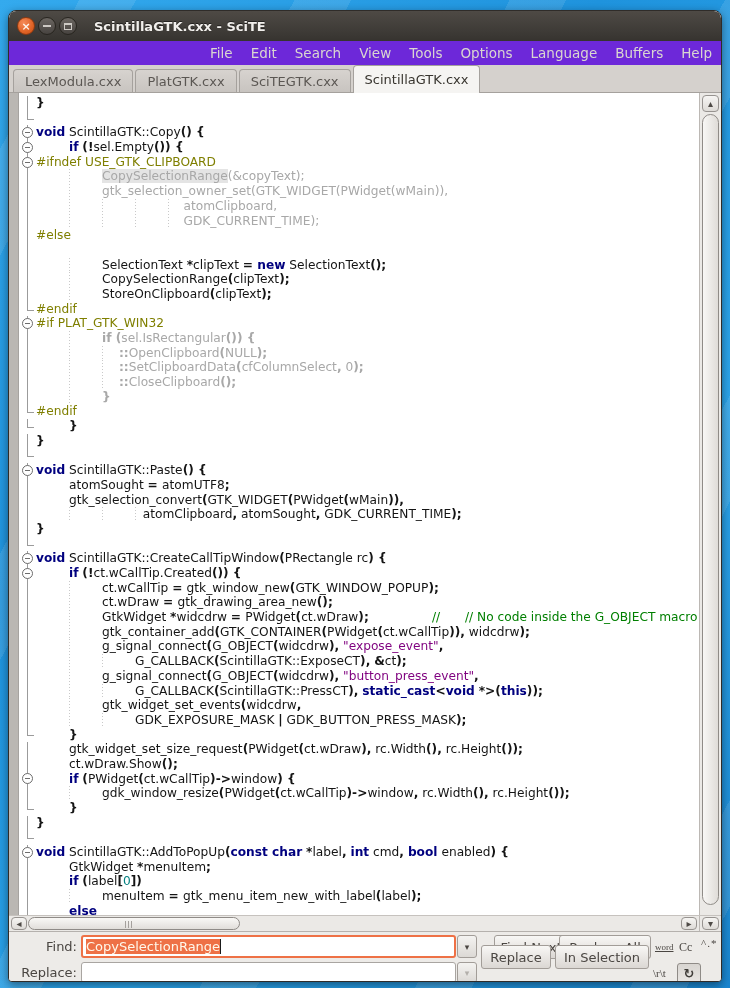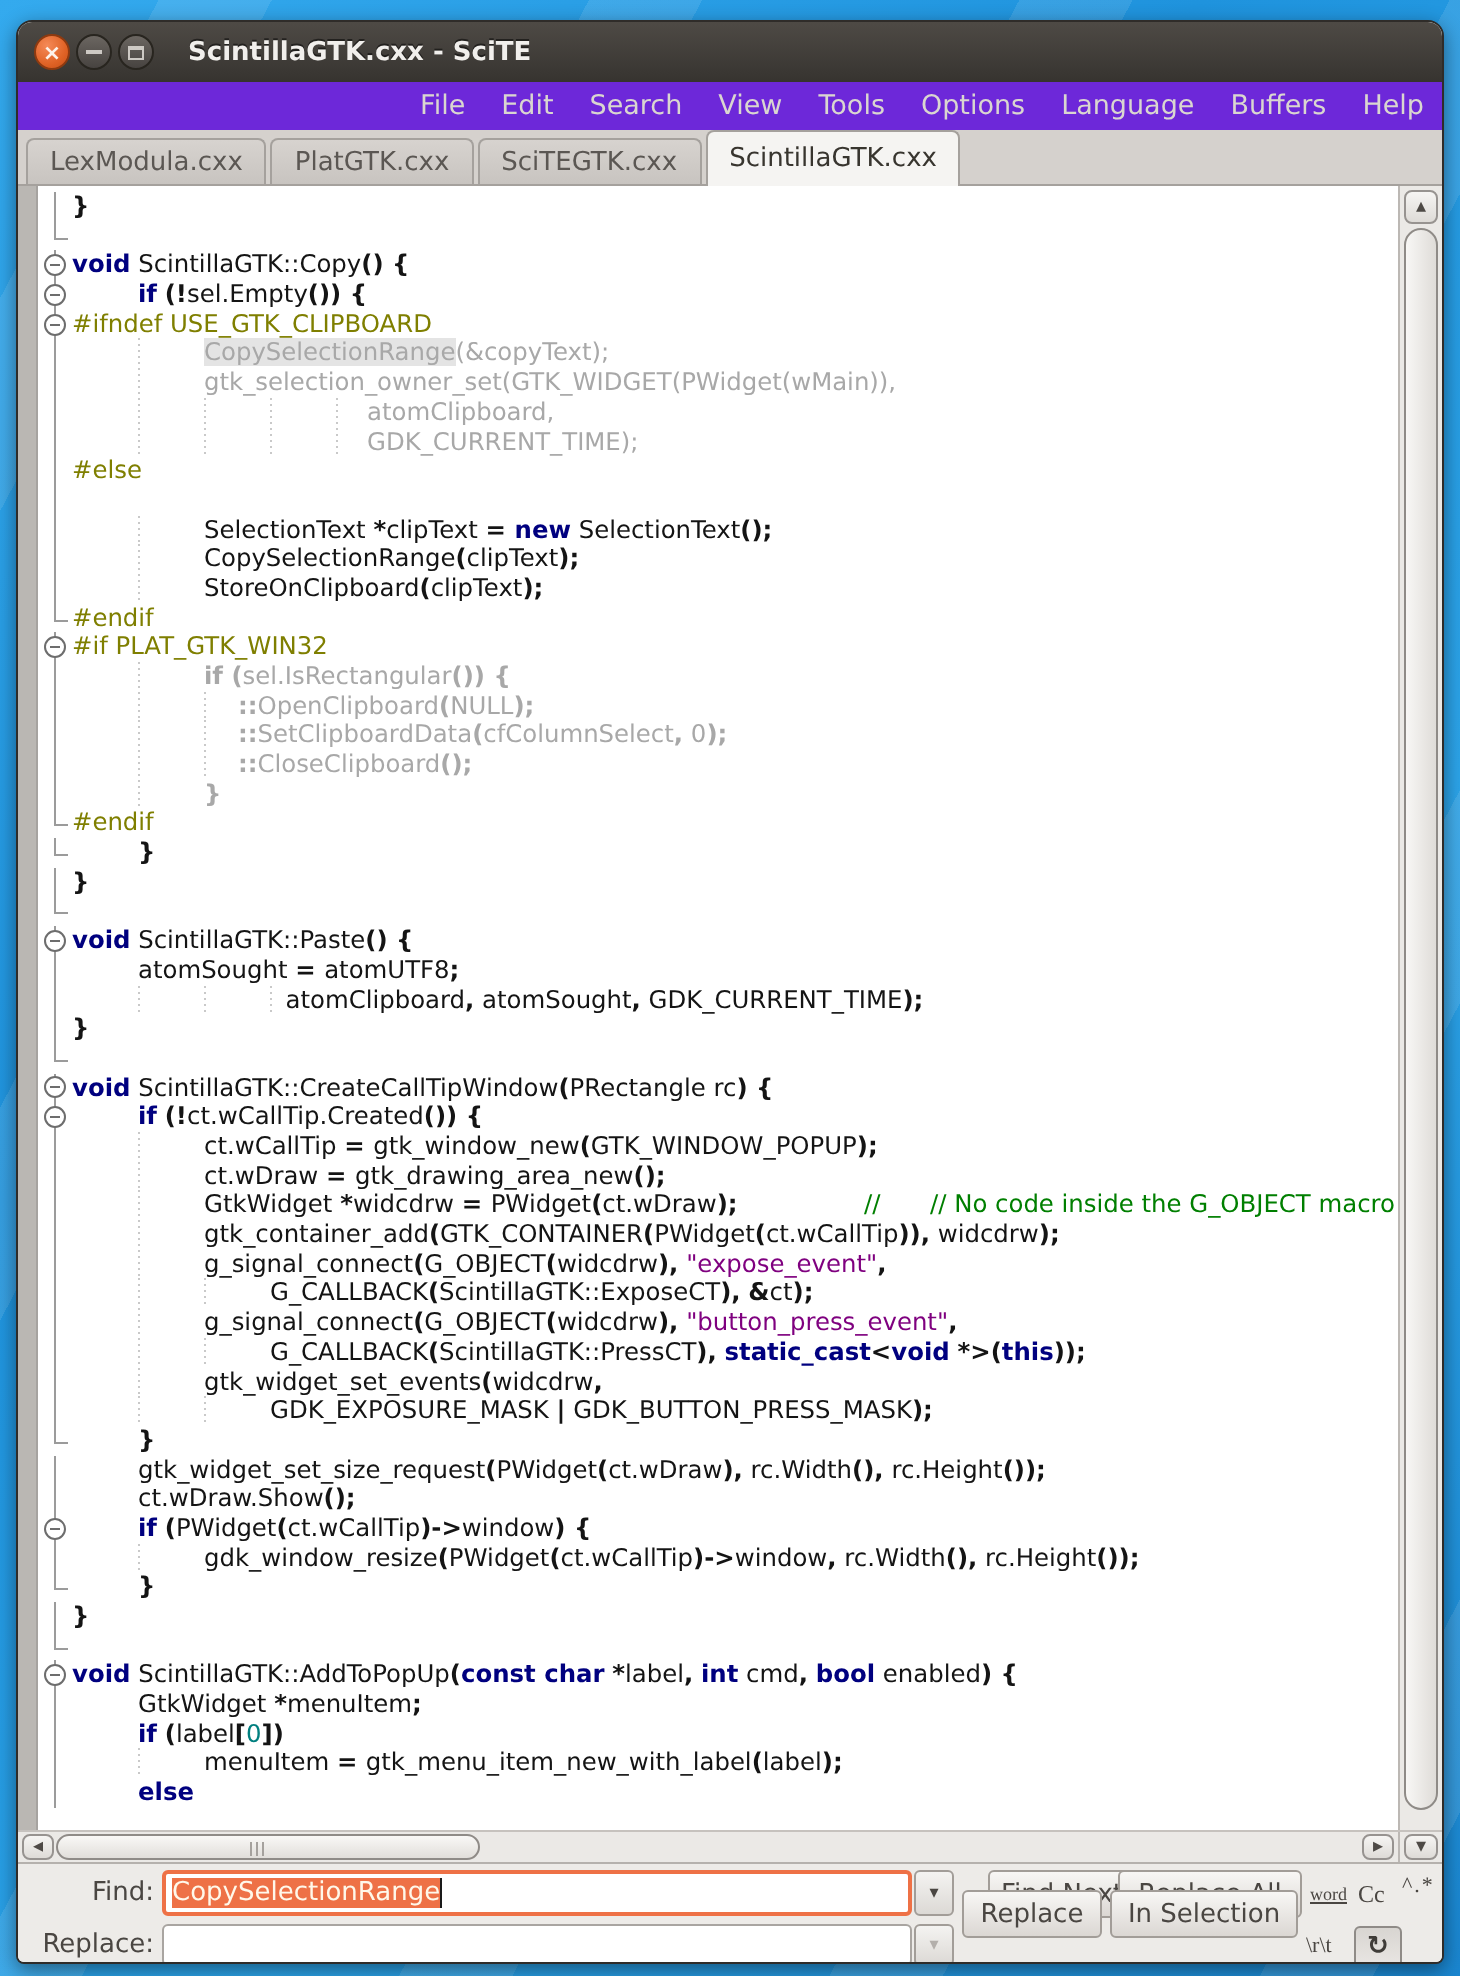--- a/index.html
+++ b/index.html
@@ -259,20 +259,24 @@
         <div class="code-line">
           <div class="fold f-m"></div>
           <div class="txt"><span class="t-k">void</span><span class="t-d"> ScintillaGTK::Paste</span><span class="t-o">() {</span></div>
         </div>
         <div class="code-line">
           <div class="fold f-l"></div>
           <div class="txt"><span class="t-d">	atomSought </span><span class="t-o">= </span><span class="t-d">atomUTF8</span><span class="t-o">;</span></div>
         </div>
         <div class="code-line">
           <div class="fold f-l"></div>
+          <div class="txt"><span class="t-d">	gtk_selection_convert</span><span class="t-o">(</span><span class="t-d">GTK_WIDGET</span><span class="t-o">(</span><span class="t-d">PWidget</span><span class="t-o">(</span><span class="t-d">wMain</span><span class="t-o">)),</span></div>
+        </div>
+        <div class="code-line">
+          <div class="fold f-l"></div>
           <div class="txt"><i class="guide" style="left: 33px;"></i><i class="guide" style="left: 66px;"></i><i class="guide" style="left: 99px;"></i><span class="t-d">			  atomClipboard</span><span class="t-o">,</span><span class="t-d"> atomSought</span><span class="t-o">,</span><span class="t-d"> GDK_CURRENT_TIME</span><span class="t-o">);</span></div>
         </div>
         <div class="code-line">
           <div class="fold f-l"></div>
           <div class="txt"><span class="t-o">}</span></div>
         </div>
         <div class="code-line">
           <div class="fold f-e"></div>
           <div class="txt"></div>
         </div>

